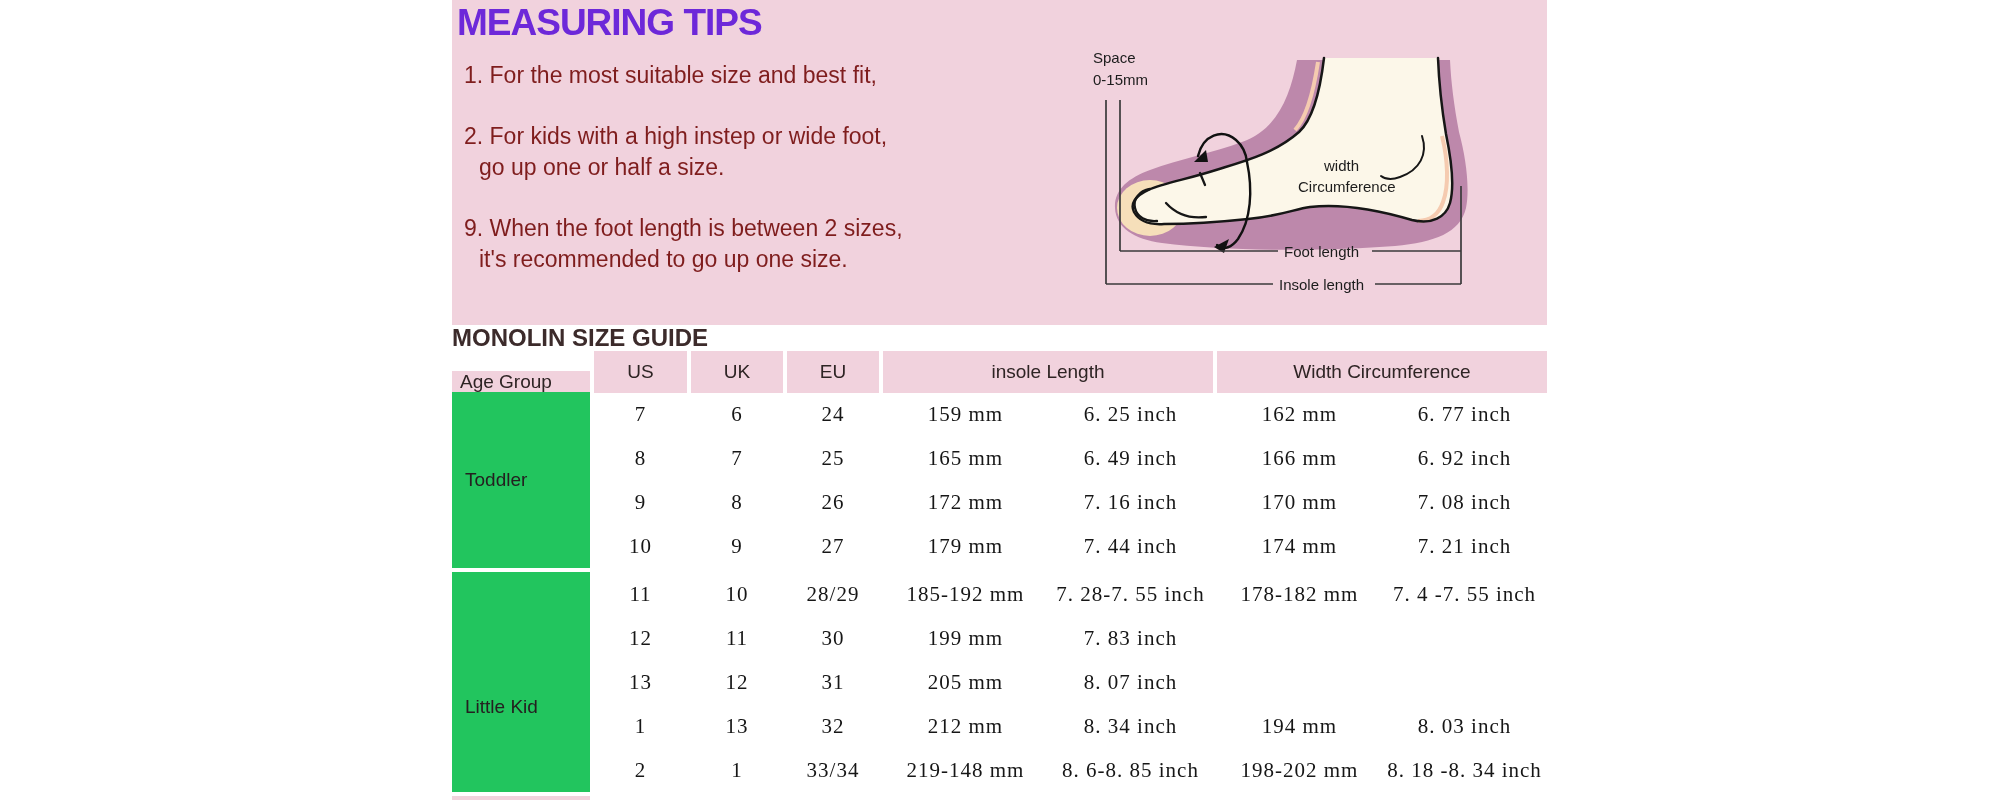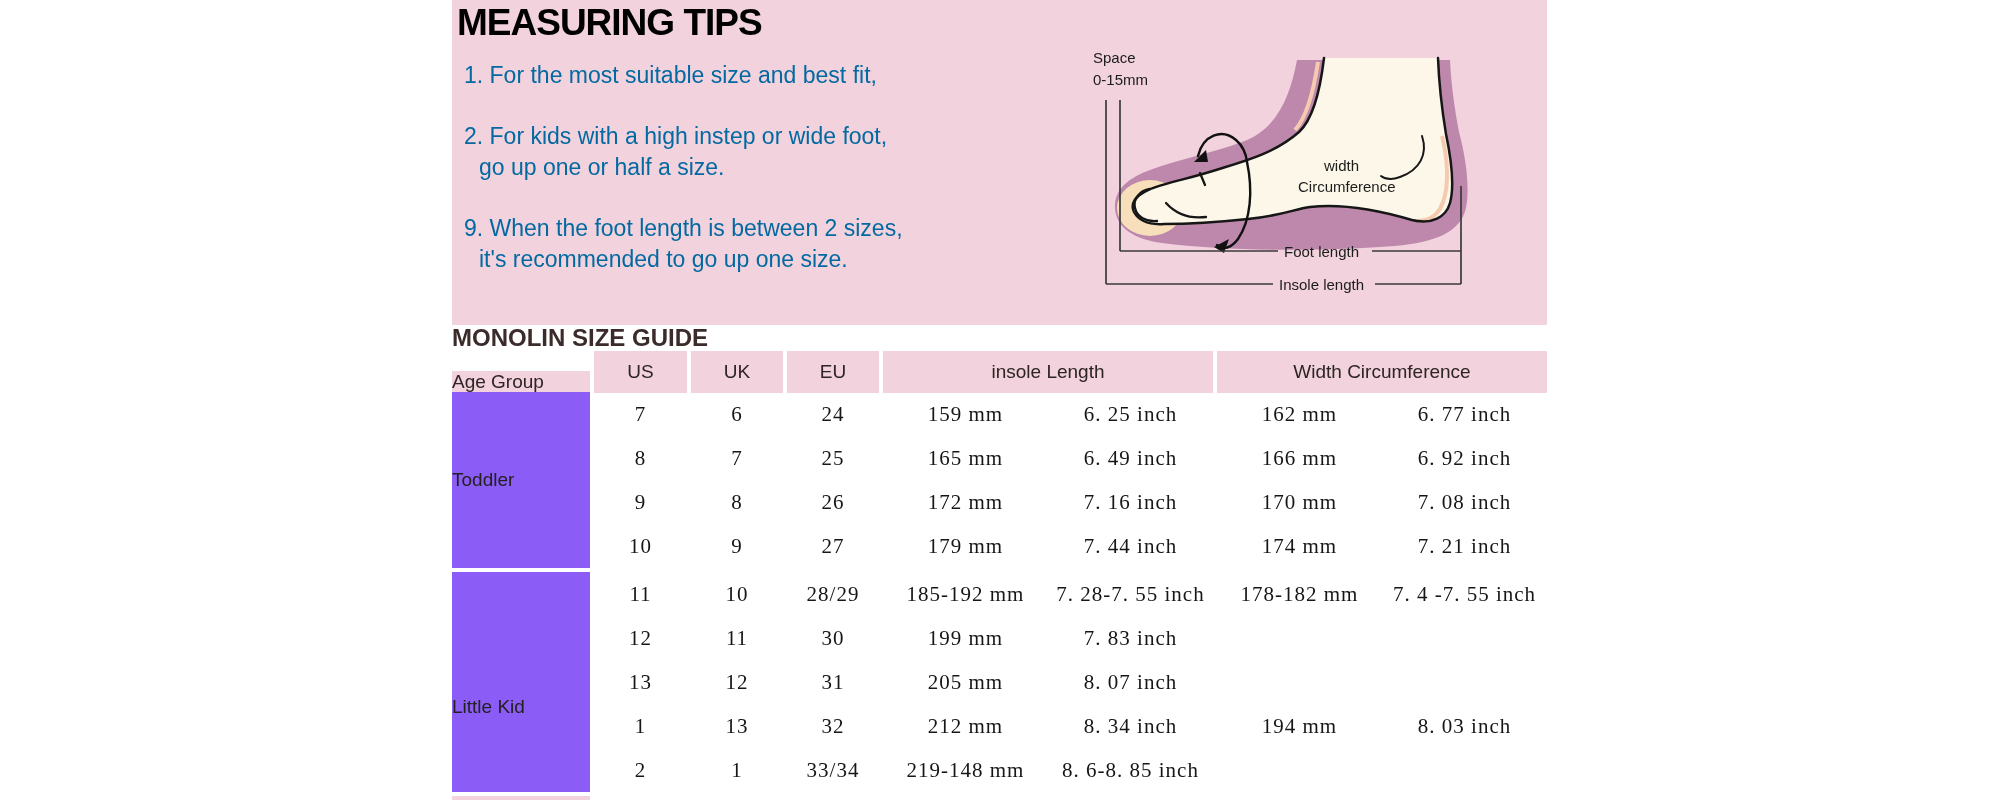--- a/index.html
+++ b/index.html
@@ -2,42 +2,42 @@
 <html><head>
 <meta charset="utf-8">
 <style>
   html,body{margin:0;padding:0;background:#ffffff;}
   .page{position:relative;width:2000px;height:800px;background:#ffffff;overflow:hidden;
         font-family:"Liberation Sans",sans-serif;}
 
   
   .panel{position:absolute;left:452px;top:0;width:1095px;height:325px;background:#f1d2dd;}
   .tips-title{position:absolute;left:5px;top:3px;margin:0;font-size:37px;line-height:40px;
-              font-weight:bold;letter-spacing:-1px;color:#000000;text-align:center;}
-  .tips{position:absolute;left:12px;top:60px;font-size:23px;line-height:31px;color:#0369a1;}
+              font-weight:bold;letter-spacing:-1px;color:#6d28d9;text-align:center;}
+  .tips{position:absolute;left:12px;top:60px;font-size:23px;line-height:31px;color:#7f1d1d;}
   .tip-item{margin:0 0 30px 0;}
   .tip-line{white-space:nowrap;}
   .tip-line2{padding-left:15px;}
 
   
   .diagram{position:absolute;left:1090px;top:40px;}
   .diagram text{font-family:"Liberation Sans",sans-serif;fill:#1c1c1c;}
 
   
   .guide-title{position:absolute;left:452px;top:325px;margin:0;font-size:24px;line-height:26px;
                font-weight:bold;color:#3c2b2b;}
   .size-table{position:absolute;left:452px;top:351px;width:1095px;}
   .thead{display:grid;grid-template-columns:138px 93px 92px 92px 330px 330px;column-gap:4px;
          height:38px;margin-bottom:3px;}
   .th{background:#f1d2dd;display:flex;align-items:center;justify-content:center;
       font-size:19px;color:#2e2424;}
-  .th.first{justify-content:flex-start;padding-left:0;margin-top:20px;}
+  .th.first{justify-content:flex-start;padding-left:8px;margin-top:20px;}
   .group{display:flex;gap:4px;margin-bottom:4px;}
-  .age-cell{width:138px;box-sizing:border-box;background:#8b5cf6;display:flex;align-items:center;
-            font-size:19px;color:#242020;}
+  .age-cell{width:138px;box-sizing:border-box;background:#22c55e;display:flex;align-items:center;
+            padding-left:13px;font-size:19px;color:#242020;}
   .age-cell.pad-down{padding-top:50px;}
   .rows{display:flex;flex-direction:column;}
   .trow{display:grid;grid-template-columns:93px 92px 92px 330px 330px;column-gap:4px;height:44px;}
   .c{display:flex;align-items:center;justify-content:center;
      font-family:"Liberation Serif",serif;font-size:21px;letter-spacing:1px;color:#161616;}
   .c.wide span{flex:1;text-align:center;white-space:nowrap;}
   .partial-block{width:138px;height:4px;background:#f1d2dd;}
 </style>
 </head>
 <body>
@@ -231,20 +231,24 @@
             </div>
         </div>
         <div class="trow">
           <div class="c">2</div>
           <div class="c">1</div>
           <div class="c">33/34</div>
           <div class="c wide">
               <span>219-148 mm</span>
               <span>8. 6-8. 85 inch</span>
             </div>
+          <div class="c wide">
+              <span>198-202 mm</span>
+              <span>8. 18 -8. 34 inch</span>
+            </div>
         </div>
       </div>
     </div>
 
     <div class="group">
       <div class="partial-block"></div>
     </div>
 
   </div>
 </div>

